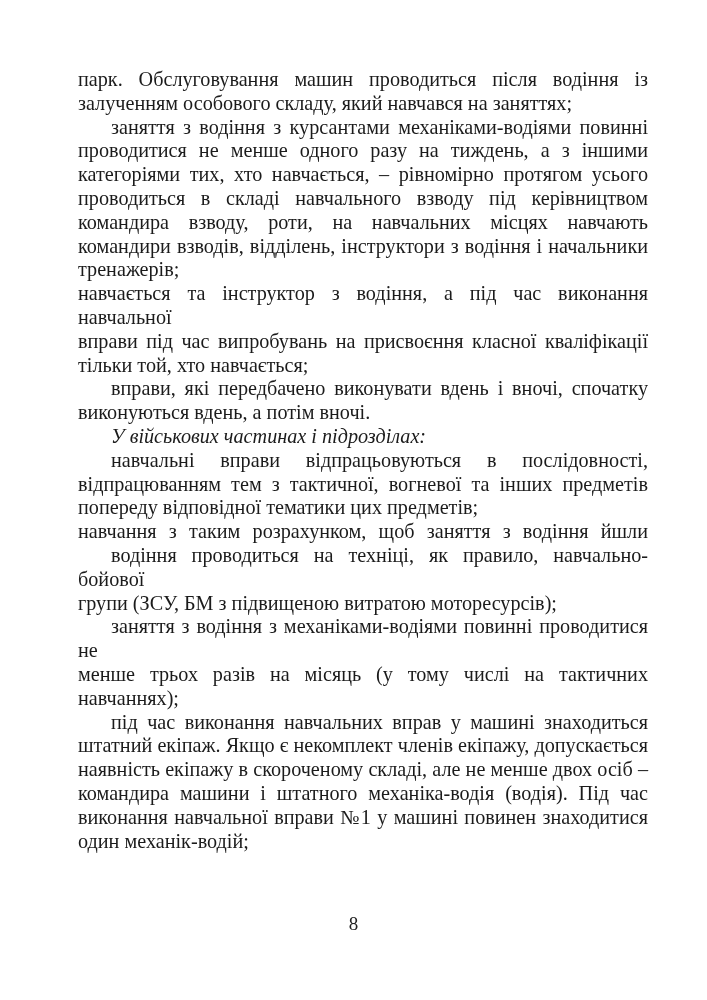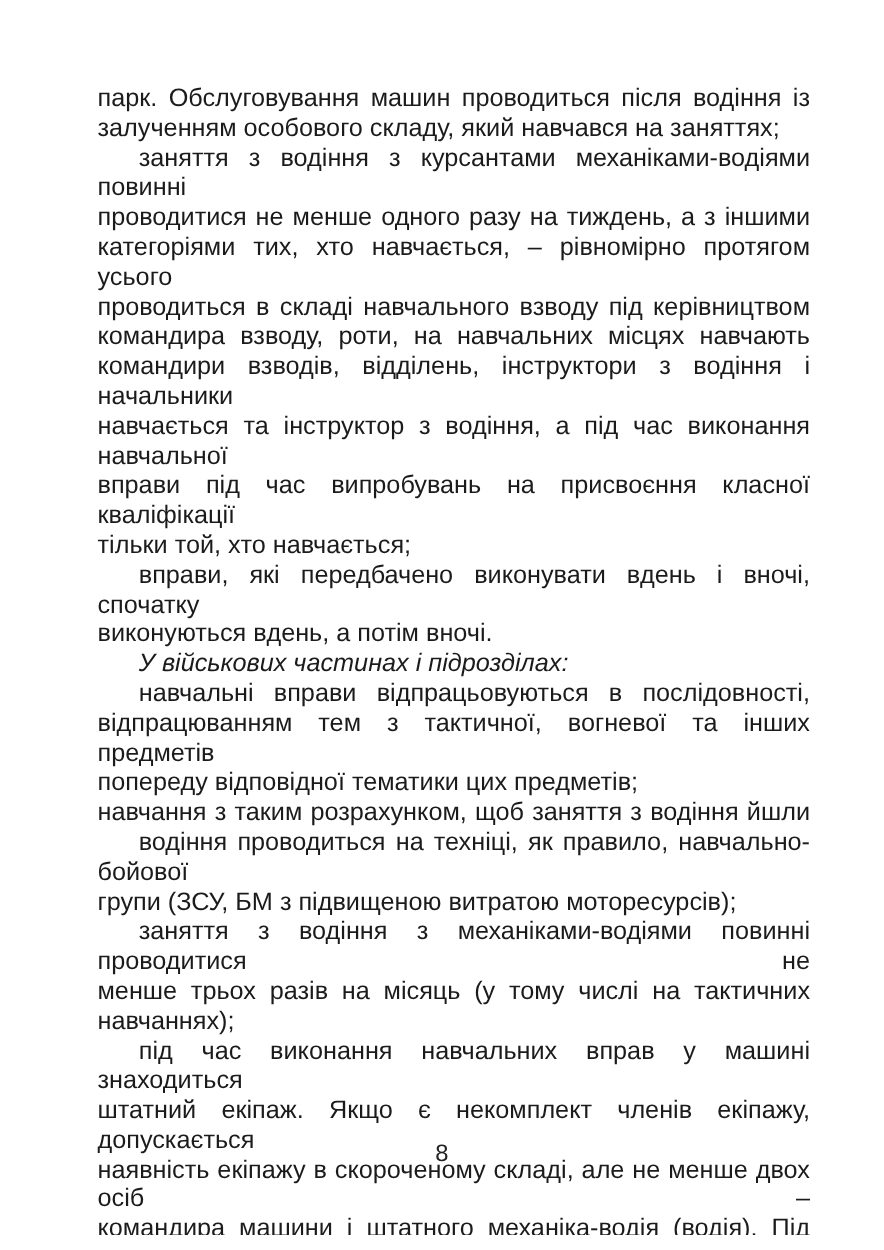--- a/index.html
+++ b/index.html
@@ -6,21 +6,21 @@
     margin: 0;
     padding: 0;
     background: #ffffff;
   }
   .page {
     position: relative;
     width: 707px;
     height: 988px;
     background: #ffffff;
     overflow: hidden;
-    font-family: Liberation Sans, sans-serif;
+    font-family: Liberation Serif, serif;
     color: #1b1b1b;
   }
   .text-block {
     position: absolute;
     left: 78px;
     top: 68px;
     width: 570px;
     font-size: 20.2px;
     line-height: 23.8px;
   }
@@ -58,20 +58,21 @@
       </div>
       <div class="para">
         <div class="line indent">заняття з водіння з курсантами механіками-водіями повинні</div>
         <div class="line">проводитися не менше одного разу на тиждень, а з іншими</div>
         <div class="line">категоріями тих, хто навчається, – рівномірно протягом усього</div>
       </div>
       <div class="para">
         <div class="line">проводиться в складі навчального взводу під керівництвом</div>
         <div class="line">командира взводу, роти, на навчальних місцях навчають</div>
         <div class="line">командири взводів, відділень, інструктори з водіння і начальники</div>
+        <div class="line last">тренажерів;</div>
       </div>
       <div class="para">
         <div class="line">навчається та інструктор з водіння, а під час виконання навчальної</div>
         <div class="line">вправи під час випробувань на присвоєння класної кваліфікації</div>
         <div class="line last">тільки той, хто навчається;</div>
       </div>
       <div class="para">
         <div class="line indent">вправи, які передбачено виконувати вдень і вночі, спочатку</div>
         <div class="line last">виконуються вдень, а потім вночі.</div>
       </div>

